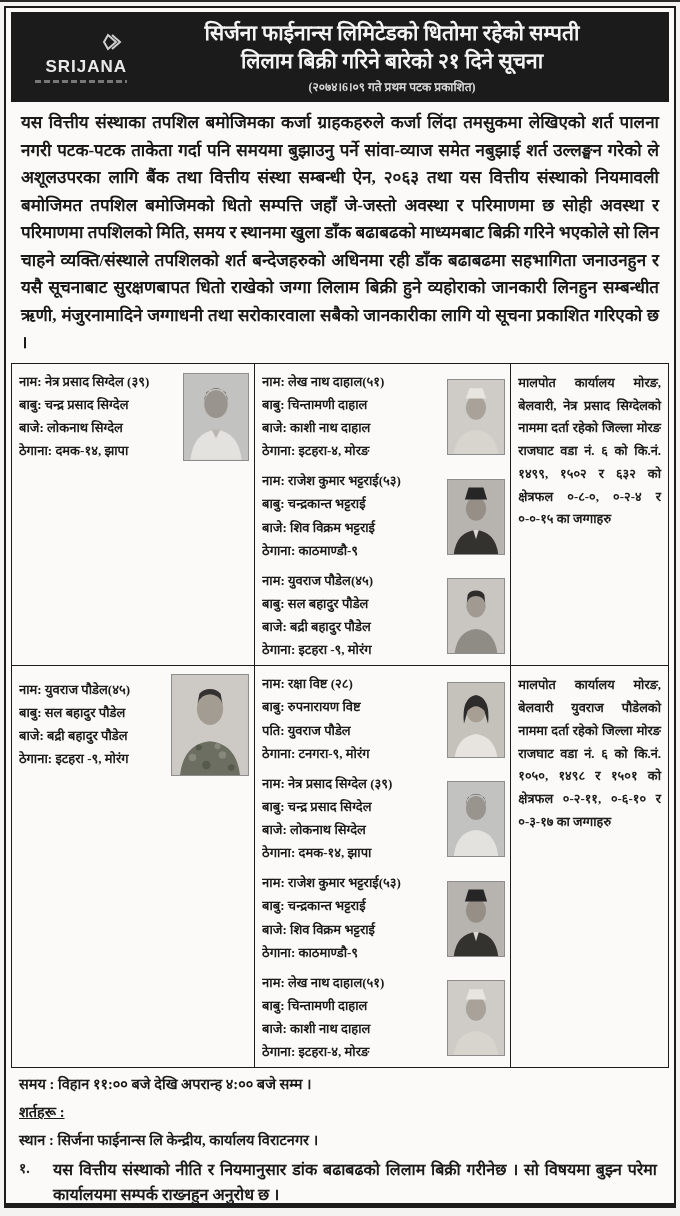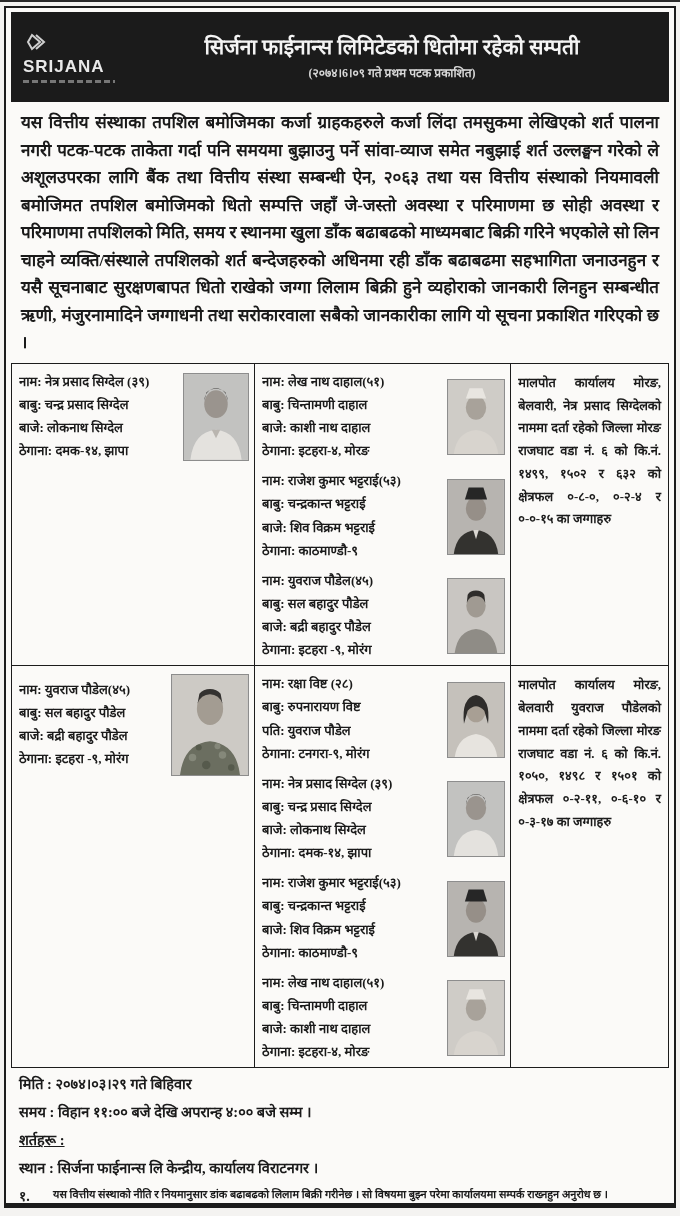--- a/index.html
+++ b/index.html
@@ -20,21 +20,21 @@
     background: #fbfaf8;
     padding: 4px 5px 4px 5px;
     display: flex; flex-direction: column;
   }
   
   .masthead {
     background: #1b1b1b; color: #f4f4f4;
     display: flex; align-items: center;
     padding: 6px 12px; height: 90px; flex: 0 0 auto;
   }
-  .logo { width: 104px; flex: 0 0 auto; display: flex; flex-direction: column; align-items: flex-start; }
+  .logo { width: 104px; flex: 0 0 auto; display: flex; flex-direction: column; align-items: flex-end; }
   .logo-mark { margin-left: 2px; }
   .logo-word { font-family: "Liberation Sans", sans-serif; font-weight: bold; font-size: 17px; letter-spacing: 1px; color: #e9e9e9; }
   .logo-rule { width: 92px; height: 3px; margin-top: 3px; background: repeating-linear-gradient(90deg,#777 0 6px,#1b1b1b 6px 9px); }
   .titles { flex: 1; text-align: center; }
   .title-line { font-size: 21px; font-weight: bold; line-height: 1.35; }
   .subtitle { font-size: 12px; font-weight: bold; color: #d8d8d8; margin-top: 3px; }
   
   .intro {
     padding: 7px 10px 6px 10px;
     font-size: 17px; font-weight: 600;
@@ -65,21 +65,21 @@
   .ph-d2 { width: 78px; height: 102px; }
   td.prop-cell { padding: 8px 7px; }
   .prop-text { font-size: 12.8px; font-weight: 600; text-align: justify; line-height: 1.78; }
   .row1 { height: 283px; } .row2 { height: 388px; }
   
   .footer { padding: 6px 8px 0 8px; flex: 1 1 auto; }
   .f-line { font-size: 14.5px; font-weight: bold; line-height: 1.45; margin-bottom: 7px; }
   .f-cond-label { text-decoration: underline; }
   .cond { display: flex; margin-top: 2px; }
   .cond-num { flex: 0 0 34px; font-size: 14px; font-weight: bold; }
-  .cond-text { flex: 1; font-size: 11px; font-weight: 600; text-align: justify; line-height: 1.55; padding-right: 4px; }
+  .cond-text { flex: 1; font-size: 16px; font-weight: 600; text-align: justify; line-height: 1.55; padding-right: 4px; }
 </style>
 </head>
 <body>
 
 <div class="scan-edge"></div>
 
 <div class="frame">
 
   <div class="masthead">
     <div class="logo">
@@ -89,20 +89,21 @@
             <path d="M7 4 L15 11 L7 18 L3 11 Z"></path>
             <path d="M11 4 L19 11 L11 18"></path>
           </g>
         </svg>
       </span>
       <span class="logo-word">SRIJANA</span>
       <span class="logo-rule"></span>
     </div>
     <div class="titles">
       <div class="title-line">सिर्जना फाईनान्स लिमिटेडको धितोमा रहेको सम्पती</div>
+      <div class="title-line">लिलाम बिक्री गरिने बारेको २१ दिने सूचना</div>
       <div class="subtitle">(२०७४।6।०९ गते प्रथम पटक प्रकाशित)</div>
     </div>
   </div>
 
   <div class="intro">यस वित्तीय संस्थाका तपशिल बमोजिमका कर्जा ग्राहकहरुले कर्जा लिंदा तमसुकमा लेखिएको शर्त पालना नगरी पटक-पटक ताकेता गर्दा पनि समयमा बुझाउनु पर्ने सांवा-व्याज समेत नबुझाई शर्त उल्लङ्घन गरेको ले अशूलउपरका लागि बैंक तथा वित्तीय संस्था सम्बन्धी ऐन, २०६३ तथा यस वित्तीय संस्थाको नियमावली बमोजिमत तपशिल बमोजिमको धितो सम्पत्ति जहाँ जे-जस्तो अवस्था र परिमाणमा छ सोही अवस्था र परिमाणमा तपशिलको मिति, समय र स्थानमा खुला डाँक बढाबढको माध्यमबाट बिक्री गरिने भएकोले सो लिन चाहने व्यक्ति/संस्थाले तपशिलको शर्त बन्देजहरुको अधिनमा रही डाँक बढाबढमा सहभागिता जनाउनहुन र यसै सूचनाबाट सुरक्षणबापत धितो राखेको जग्गा लिलाम बिक्री हुने व्यहोराको जानकारी लिनहुन सम्बन्धीत ऋणी, मंजुरनामादिने जग्गाधनी तथा सरोकारवाला सबैको जानकारीका लागि यो सूचना प्रकाशित गरिएको छ ।</div>
 
   <table class="notice">
     <colgroup>
         <col class="c1">
         <col class="c2">
@@ -279,21 +280,20 @@
         </div>
       </td>
       <td class="prop-cell">
         <div class="prop-text">मालपोत कार्यालय मोरङ, बेलवारी युवराज पौडेलको नाममा दर्ता रहेको जिल्ला मोरङ राजघाट वडा नं. ६ को कि.नं. १०५०, १४९८ र १५०१ को क्षेत्रफल ०-२-११, ०-६-१० र ०-३-१७ का जग्गाहरु</div>
       </td>
     </tr>
   </tbody>
     </table>
 
   <div class="footer">
-    <div class="f-line">मिति : २०७४।०३।२९ गते बिहिवार</div>
     <div class="f-line">समय : विहान ११:०० बजे देखि अपरान्ह ४:०० बजे सम्म ।</div>
     <div class="f-line"><span class="f-cond-label">शर्तहरू :</span></div>
     <div class="f-line">स्थान : सिर्जना फाईनान्स लि केन्द्रीय, कार्यालय विराटनगर ।</div>
     <div class="cond">
       <span class="cond-num">१.</span>
       <span class="cond-text">यस वित्तीय संस्थाको नीति र नियमानुसार डांक बढाबढको लिलाम बिक्री गरीनेछ । सो विषयमा बुझ्न परेमा कार्यालयमा सम्पर्क राख्नहुन अनुरोध छ ।</span>
     </div>
   </div>
 
 </div>

